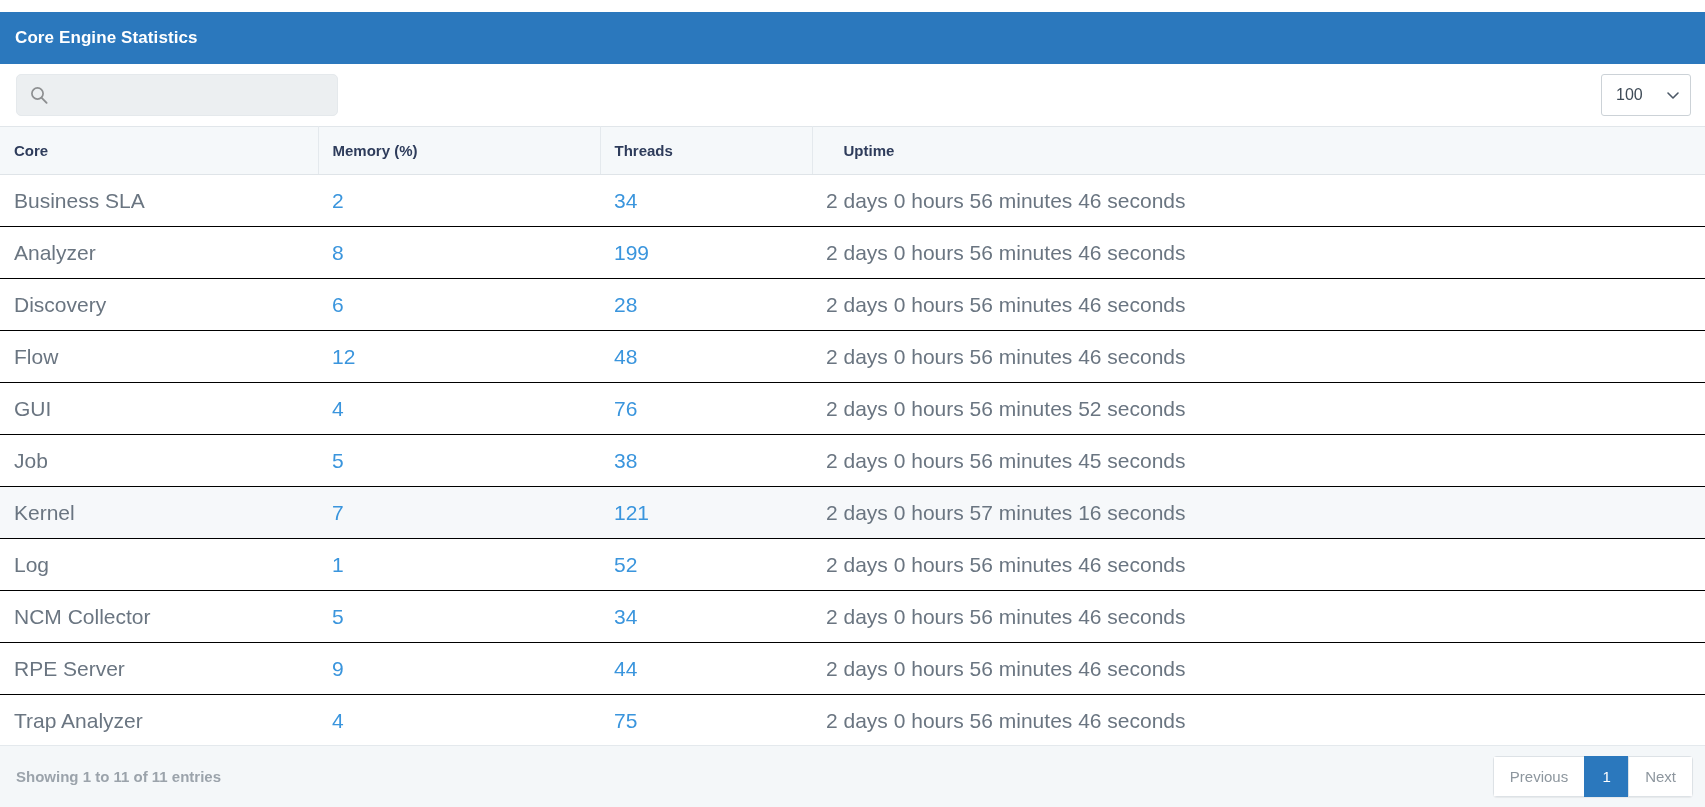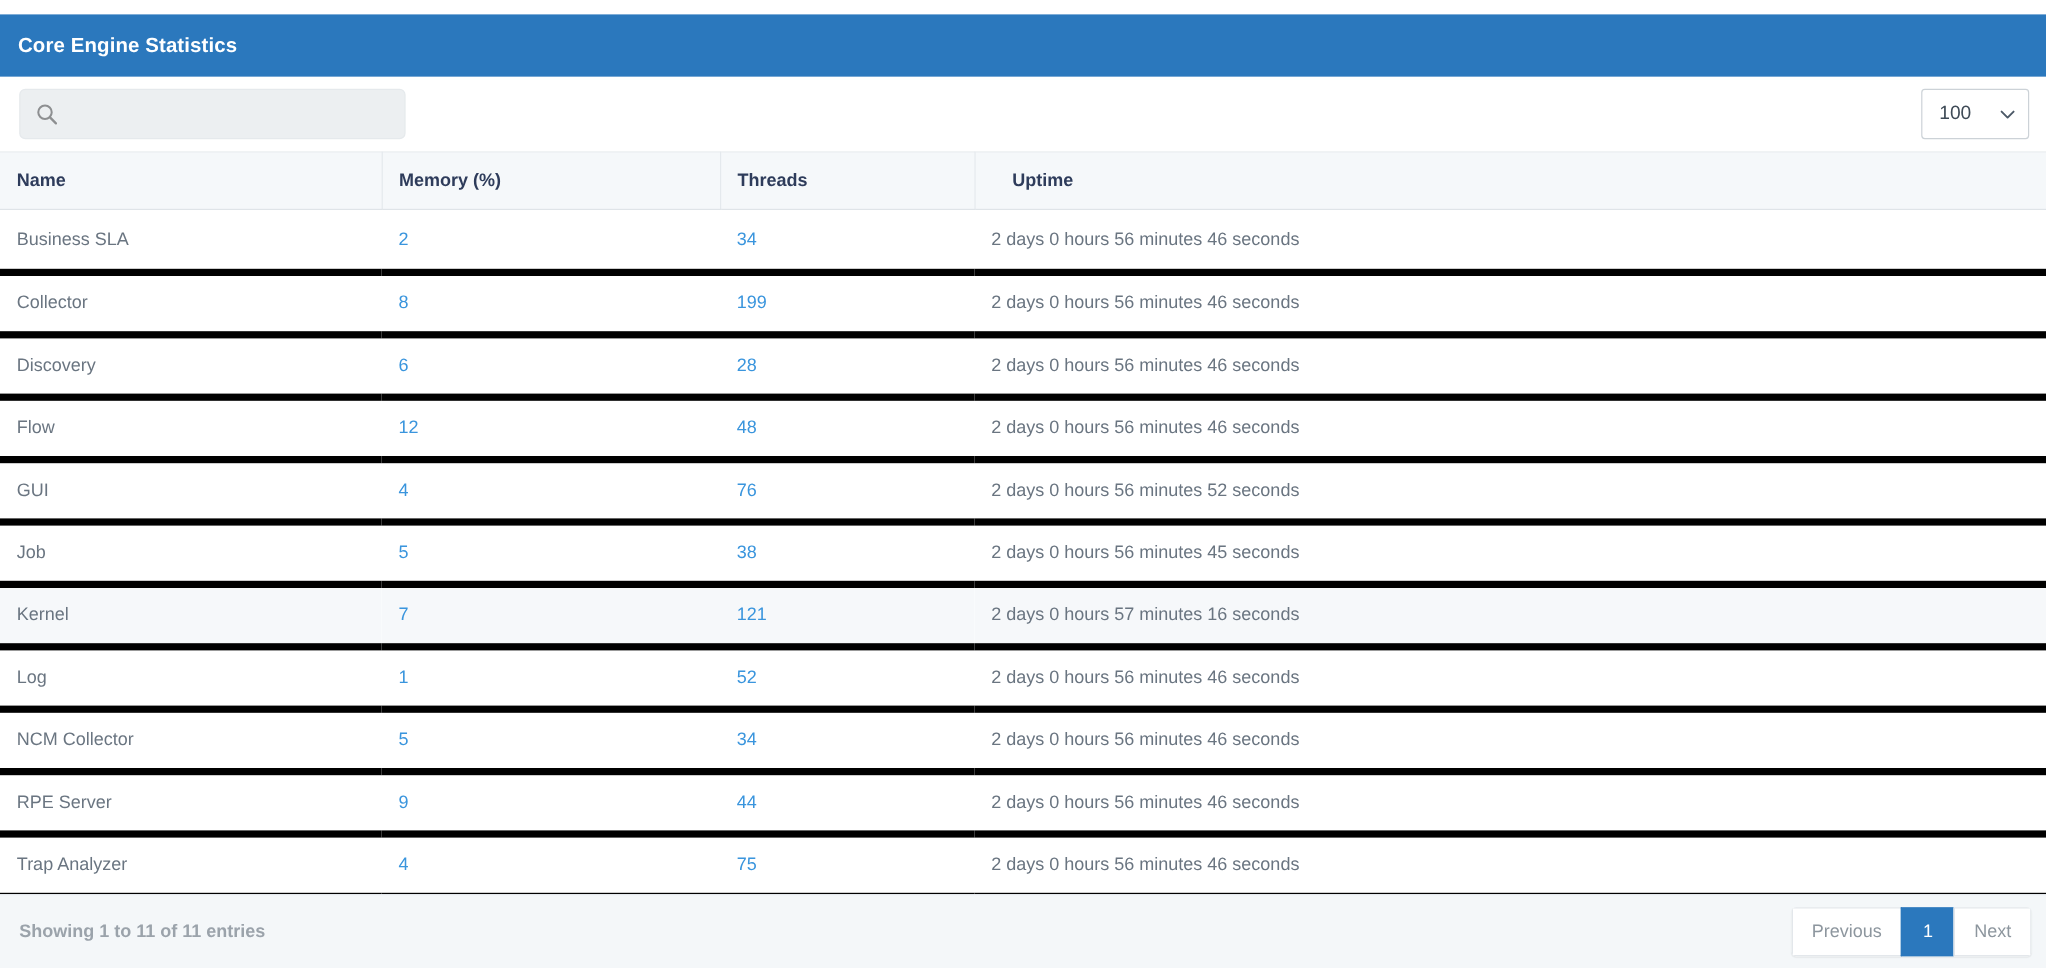--- a/index.html
+++ b/index.html
@@ -121,22 +121,22 @@
     border-top: 1px solid #e1e6ea;
     border-bottom: 1px solid #dfe4e8;
     border-right: 1px solid #e4e9ed;
     vertical-align: middle;
   }
   table.stats thead th:last-child { border-right: none; padding-left: 31px; }
 
   table.stats tbody td {
     height: 52px;
     padding: 0 0 0 14px;
-    border-bottom: 6px solid #000000;
-    font-size: 15px;
+    border-bottom: 1px solid #000000;
+    font-size: 21px;
     color: #6a7581;
     vertical-align: middle;
     white-space: nowrap;
     overflow: hidden;
   }
   tr.row-alt td { background: #f6f8fa; }
   td.cell-link { }
   .cell-link a {
     color: #3a95dd;
     text-decoration: none;
@@ -231,35 +231,35 @@
   <div class="table-scroll">
     <table class="stats">
       <colgroup>
         <col class="c-name">
           <col class="c-mem">
           <col class="c-thr">
           <col class="c-up">
       </colgroup>
       <thead>
         <tr>
-          <th>Name</th>
+          <th>Core</th>
           <th>Memory (%)</th>
           <th>Threads</th>
           <th>Uptime</th>
         </tr>
       </thead>
       <tbody id="table-body">
           <tr>
             <td class="cell-name">Business SLA</td>
             <td class="cell-link"><a style="color: rgb(58, 149, 221);">2</a></td>
             <td class="cell-link"><a style="color: rgb(58, 149, 221);">34</a></td>
             <td class="cell-uptime">2 days 0 hours 56 minutes 46 seconds</td>
           </tr>
           <tr>
-            <td class="cell-name">Collector</td>
+            <td class="cell-name">Analyzer</td>
             <td class="cell-link"><a style="color: rgb(58, 149, 221);">8</a></td>
             <td class="cell-link"><a style="color: rgb(58, 149, 221);">199</a></td>
             <td class="cell-uptime">2 days 0 hours 56 minutes 46 seconds</td>
           </tr>
           <tr>
             <td class="cell-name">Discovery</td>
             <td class="cell-link"><a style="color: rgb(58, 149, 221);">6</a></td>
             <td class="cell-link"><a style="color: rgb(58, 149, 221);">28</a></td>
             <td class="cell-uptime">2 days 0 hours 56 minutes 46 seconds</td>
           </tr>

